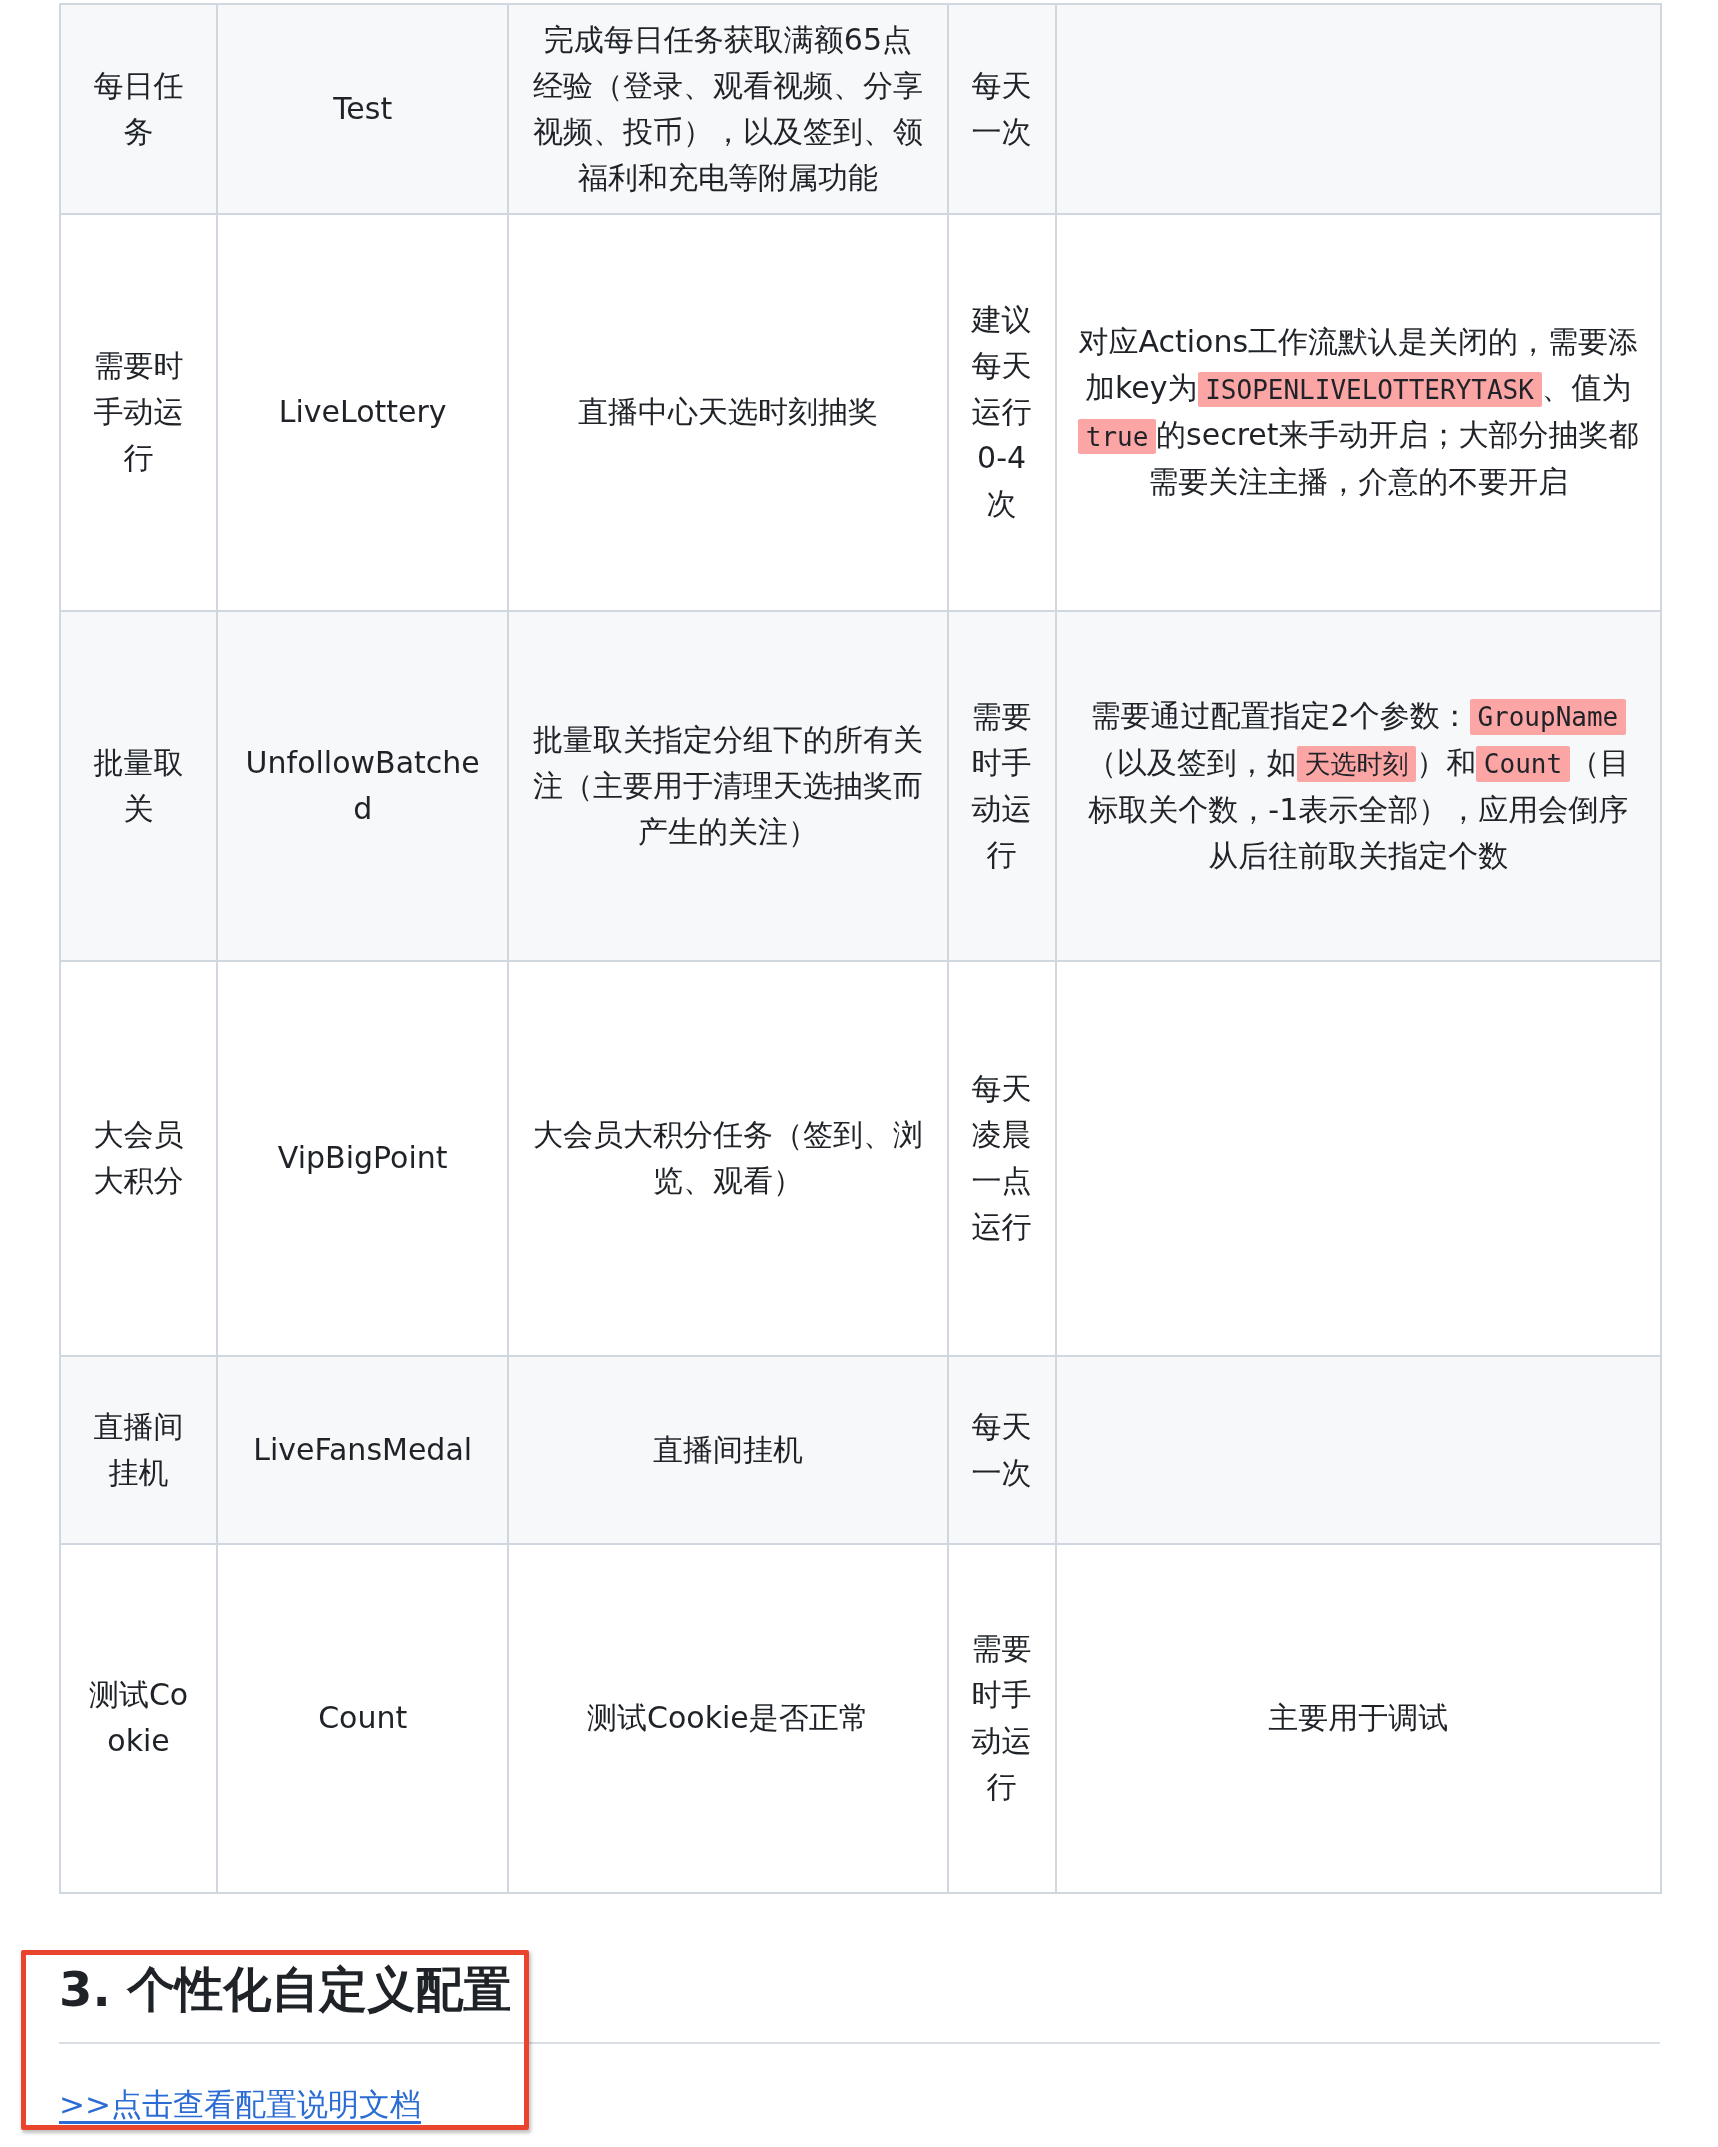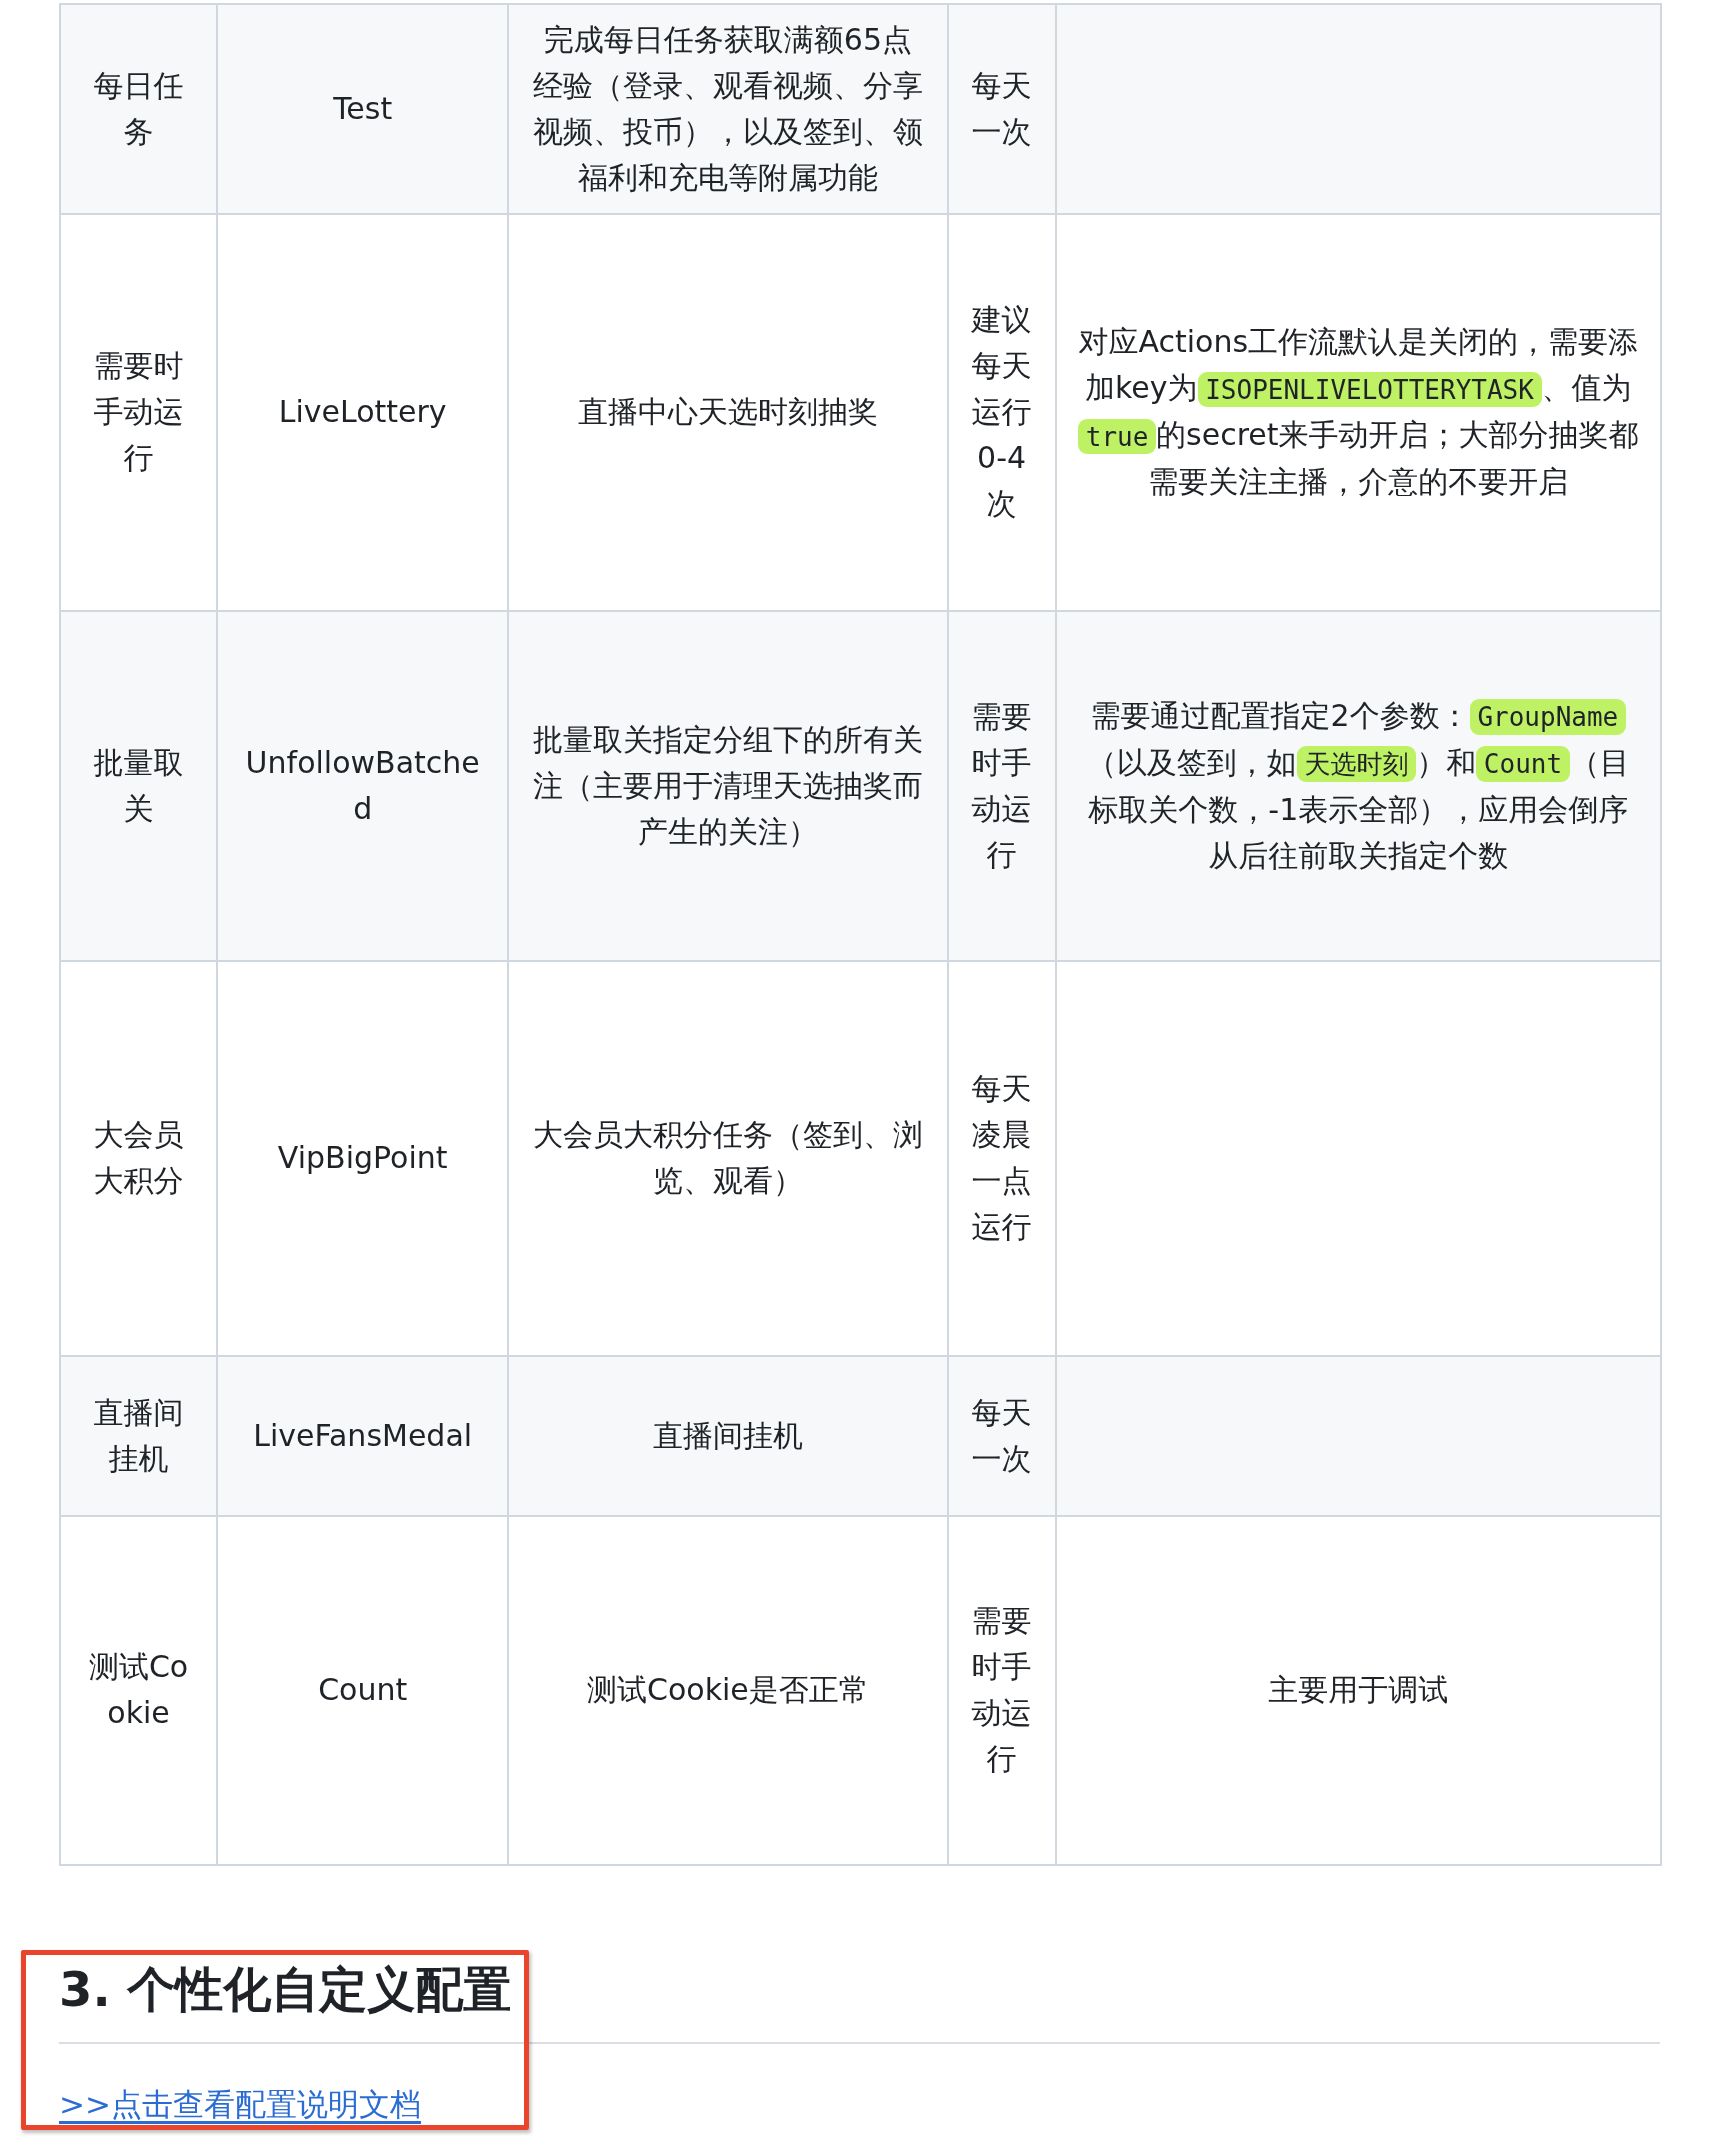--- a/index.html
+++ b/index.html
@@ -5,21 +5,21 @@
   html, body { margin:0; padding:0; background:#ffffff; }
   body { width:1719px; height:2147px; position:relative; overflow:hidden;
          font-family:"DejaVu Sans","Liberation Sans",sans-serif; color:#1f2328; }
   table.tasks { position:absolute; left:59px; top:2.9px; border-collapse:collapse; table-layout:fixed; width:1603px; }
   table.tasks td { border:2.9px solid #d0d7de; text-align:center; vertical-align:middle;
                    font-size:30px; line-height:46px; padding:6px 21px; word-break:break-all; }
   table.tasks tr:nth-child(odd) td { background:#f6f8fa; }
   table.tasks tr:nth-child(even) td { background:#ffffff; }
   td.c-freq { padding:0 13.5px; }
   code { font-family:"DejaVu Sans Mono","Liberation Mono",monospace; font-size:26px;
-         background:#bef264; border-radius:9px; padding:2.9px 7.7px; }
+         background:#fca5a5; border-radius:2px; padding:2.9px 7.7px; }
   .section { position:absolute; left:59px; top:1950px; width:1601px; }
   h2 { margin:0; font-size:48px; font-weight:bold; line-height:79px; padding-bottom:13px;
        border-bottom:2.9px solid #d8dee4; color:#1f2328; }
   a.doc-link { display:inline-block; margin-top:40px; font-size:31px; color:#2b6cd4;
                text-decoration:underline; text-underline-offset:5.8px; }
   .highlight { position:absolute; left:21px; top:1950px; width:498px; height:170px;
                border:5.8px solid #e8452c; box-shadow:1.9px 2.9px 3.9px rgba(0,0,0,0.25); border-radius:1.9px; }
 </style>
 </head>
 <body>
@@ -54,21 +54,21 @@
         <td class="c-freq">需要时手动运行</td>
         <td class="c-note"><span>需要通过配置指定2个参数：</span><code>GroupName</code><span>（以及签到，如</span><code>天选时刻</code><span>）和</span><code>Count</code><span>（目标取关个数，-1表示全部），应用会倒序从后往前取关指定个数</span></td>
       </tr>
       <tr style="height: 395px;">
         <td class="c-name">大会员大积分</td>
         <td class="c-code">VipBigPoint</td>
         <td class="c-desc">大会员大积分任务（签到、浏览、观看）</td>
         <td class="c-freq">每天凌晨一点运行</td>
         <td class="c-note"></td>
       </tr>
-      <tr style="height: 160px;">
+      <tr style="height: 188px;">
         <td class="c-name">直播间挂机</td>
         <td class="c-code">LiveFansMedal</td>
         <td class="c-desc">直播间挂机</td>
         <td class="c-freq">每天一次</td>
         <td class="c-note"></td>
       </tr>
       <tr style="height: 349px;">
         <td class="c-name">测试Cookie</td>
         <td class="c-code">Count</td>
         <td class="c-desc">测试Cookie是否正常</td>

